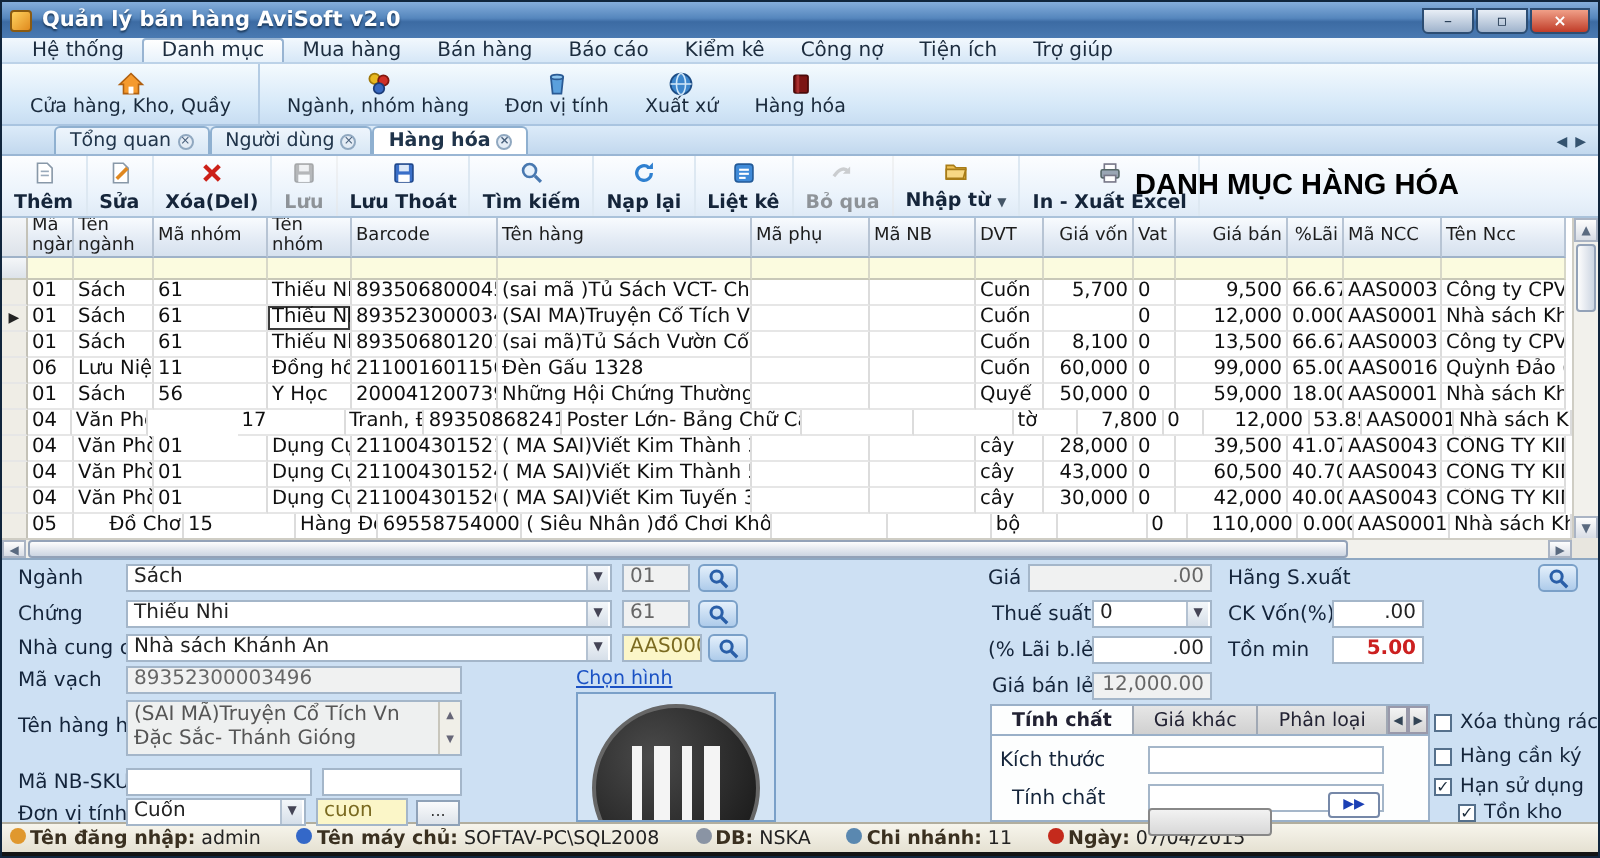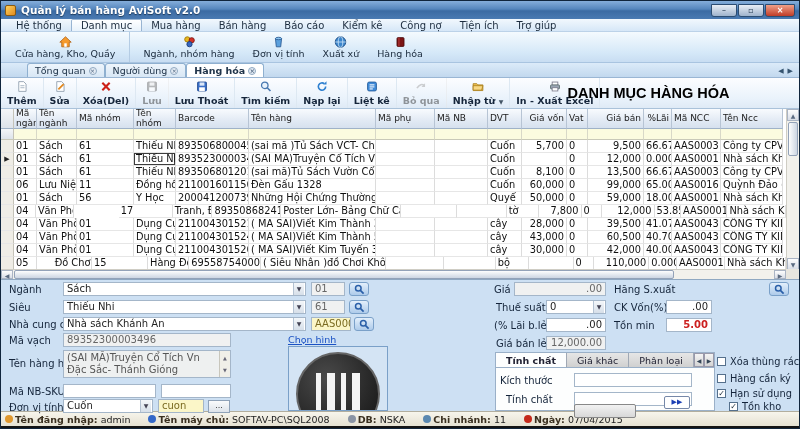--- a/index.html
+++ b/index.html
@@ -544,21 +544,21 @@
     <span class="flabel" style="left:8px;top:4px">Ngành</span>
     <div class="select" style="left:62px;top:2px;width:243px"><span>Sách</span><span class="car">▼</span></div>
     <div class="inp gray" style="left:310px;top:2px;width:34px;text-align:left">01</div>
     <div class="sbtn" style="left:348px;top:2px">
         <svg width="11" height="11" viewBox="0 0 11 11">
           <circle cx="4.3" cy="4.3" r="2.8" fill="none" stroke="#2a5fa8" stroke-width="1.5"></circle>
           <line x1="6.6" y1="6.6" x2="9.6" y2="9.6" stroke="#2a5fa8" stroke-width="1.7"></line>
         </svg>
       </div>
 
-    <span class="flabel" style="left:8px;top:22px">Siêu</span>
+    <span class="flabel" style="left:8px;top:22px">Chứng</span>
     <div class="select" style="left:62px;top:20px;width:243px"><span>Thiếu Nhi</span><span class="car">▼</span></div>
     <div class="inp gray" style="left:310px;top:20px;width:34px;text-align:left">61</div>
     <div class="sbtn" style="left:348px;top:20px">
         <svg width="11" height="11" viewBox="0 0 11 11">
           <circle cx="4.3" cy="4.3" r="2.8" fill="none" stroke="#2a5fa8" stroke-width="1.5"></circle>
           <line x1="6.6" y1="6.6" x2="9.6" y2="9.6" stroke="#2a5fa8" stroke-width="1.7"></line>
         </svg>
       </div>
 
     <span class="flabel" style="left:8px;top:39px">Nhà cung cấp</span>

